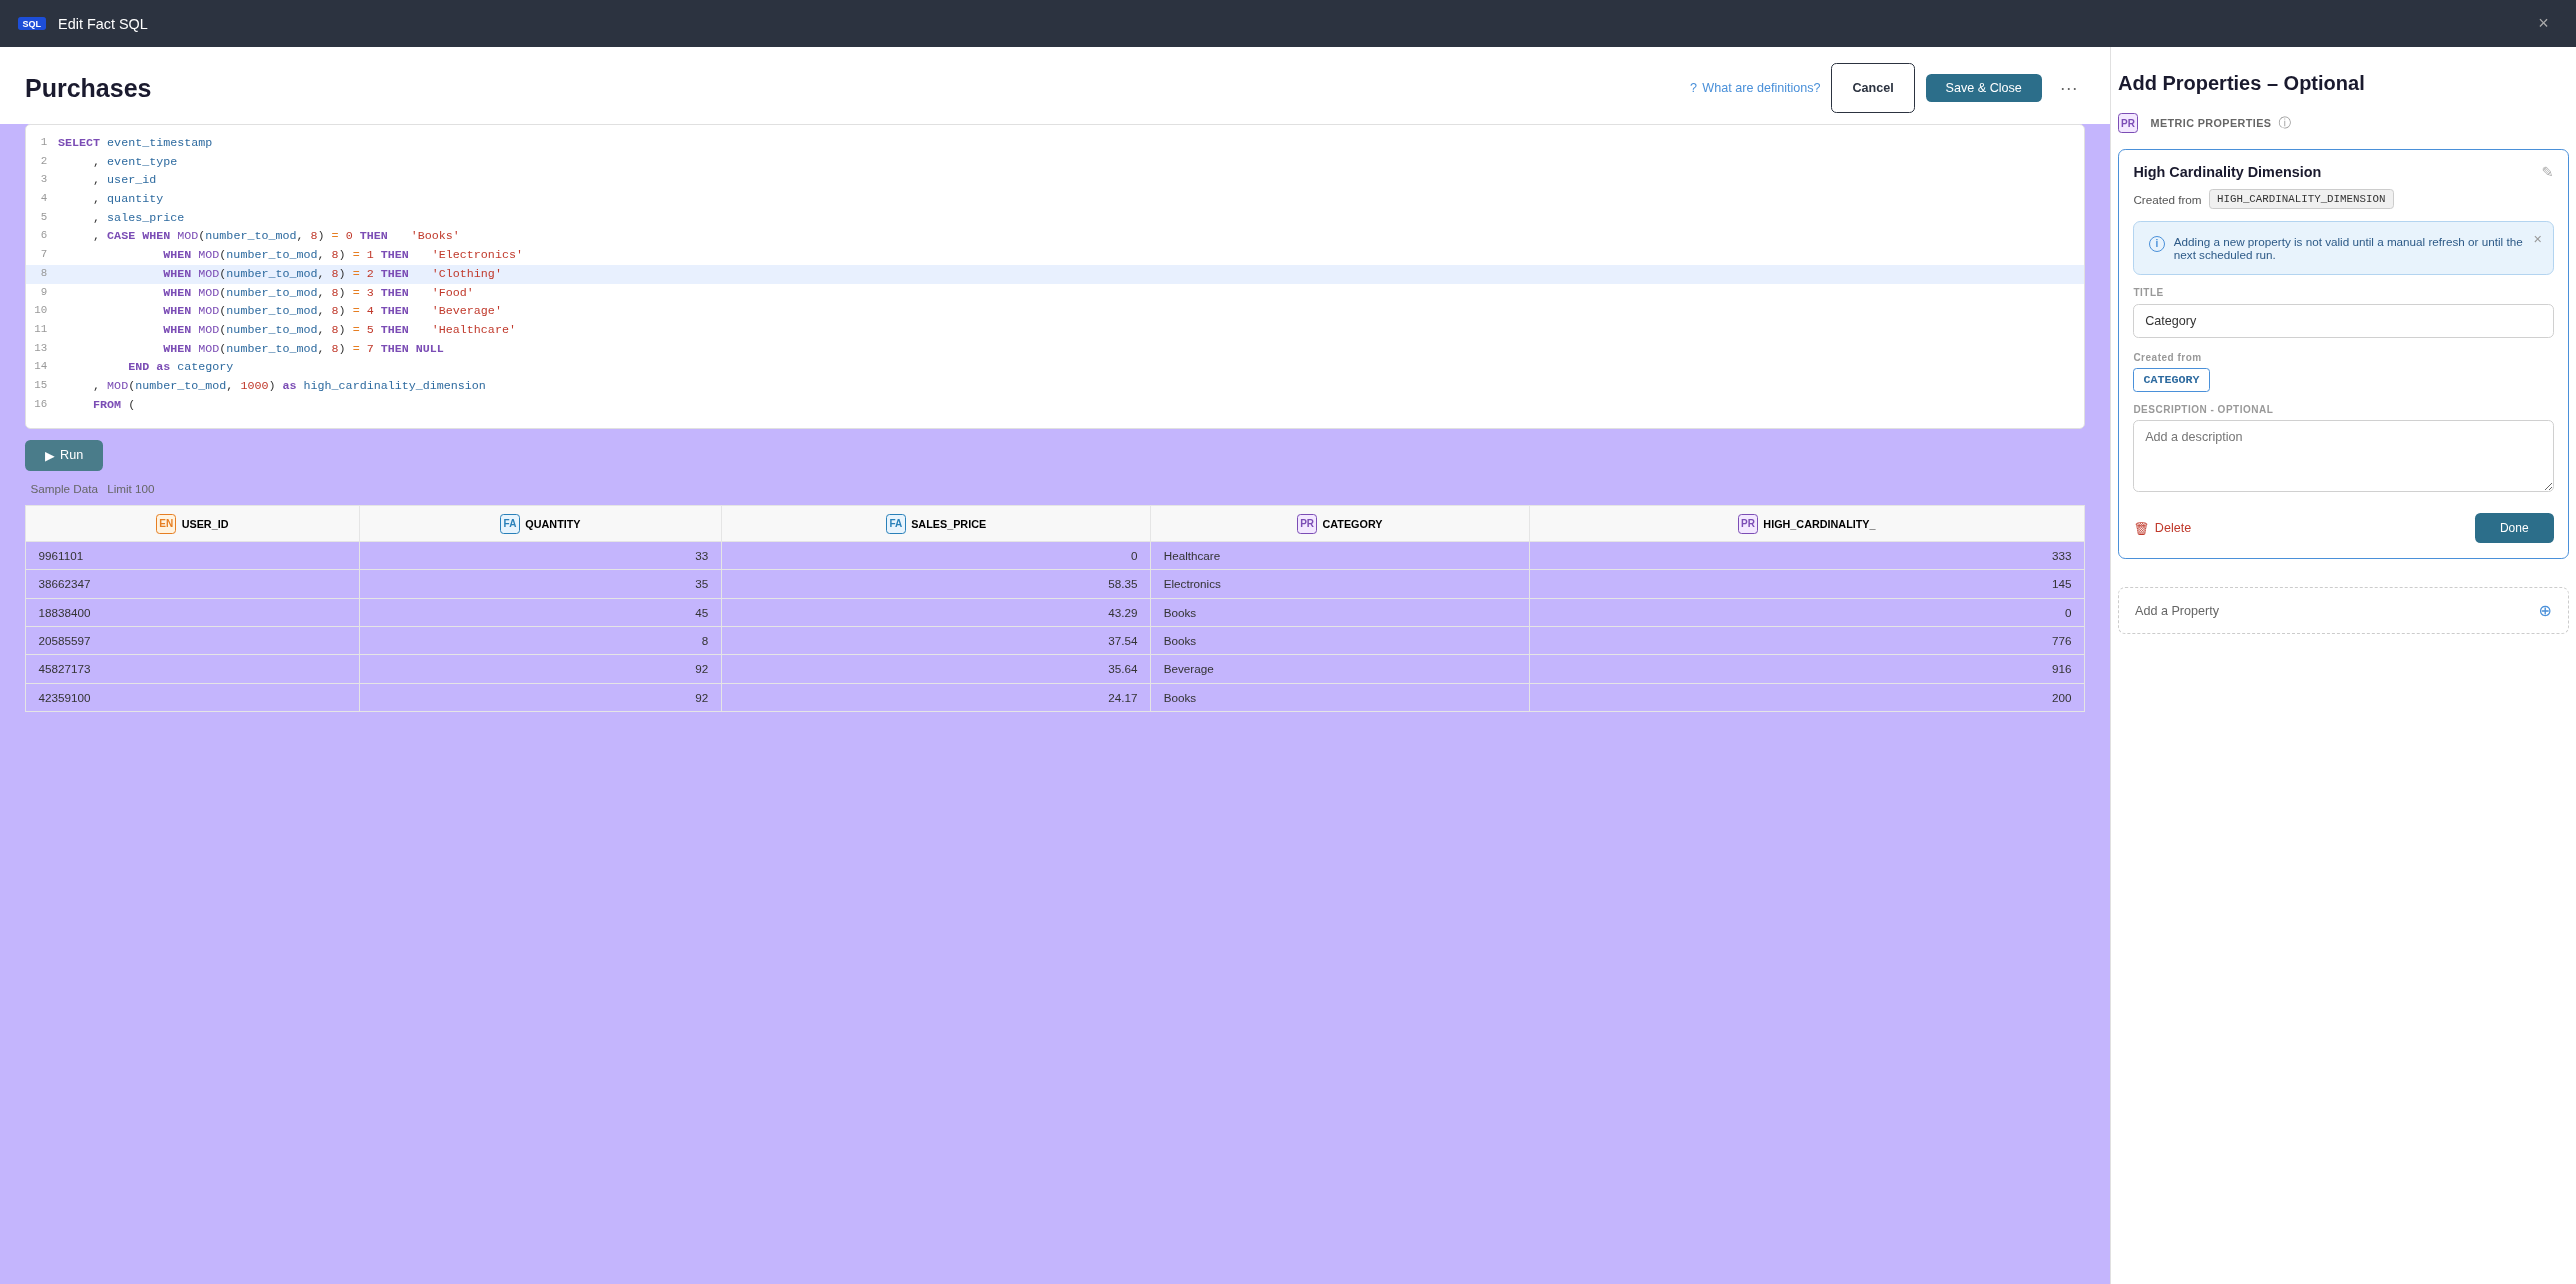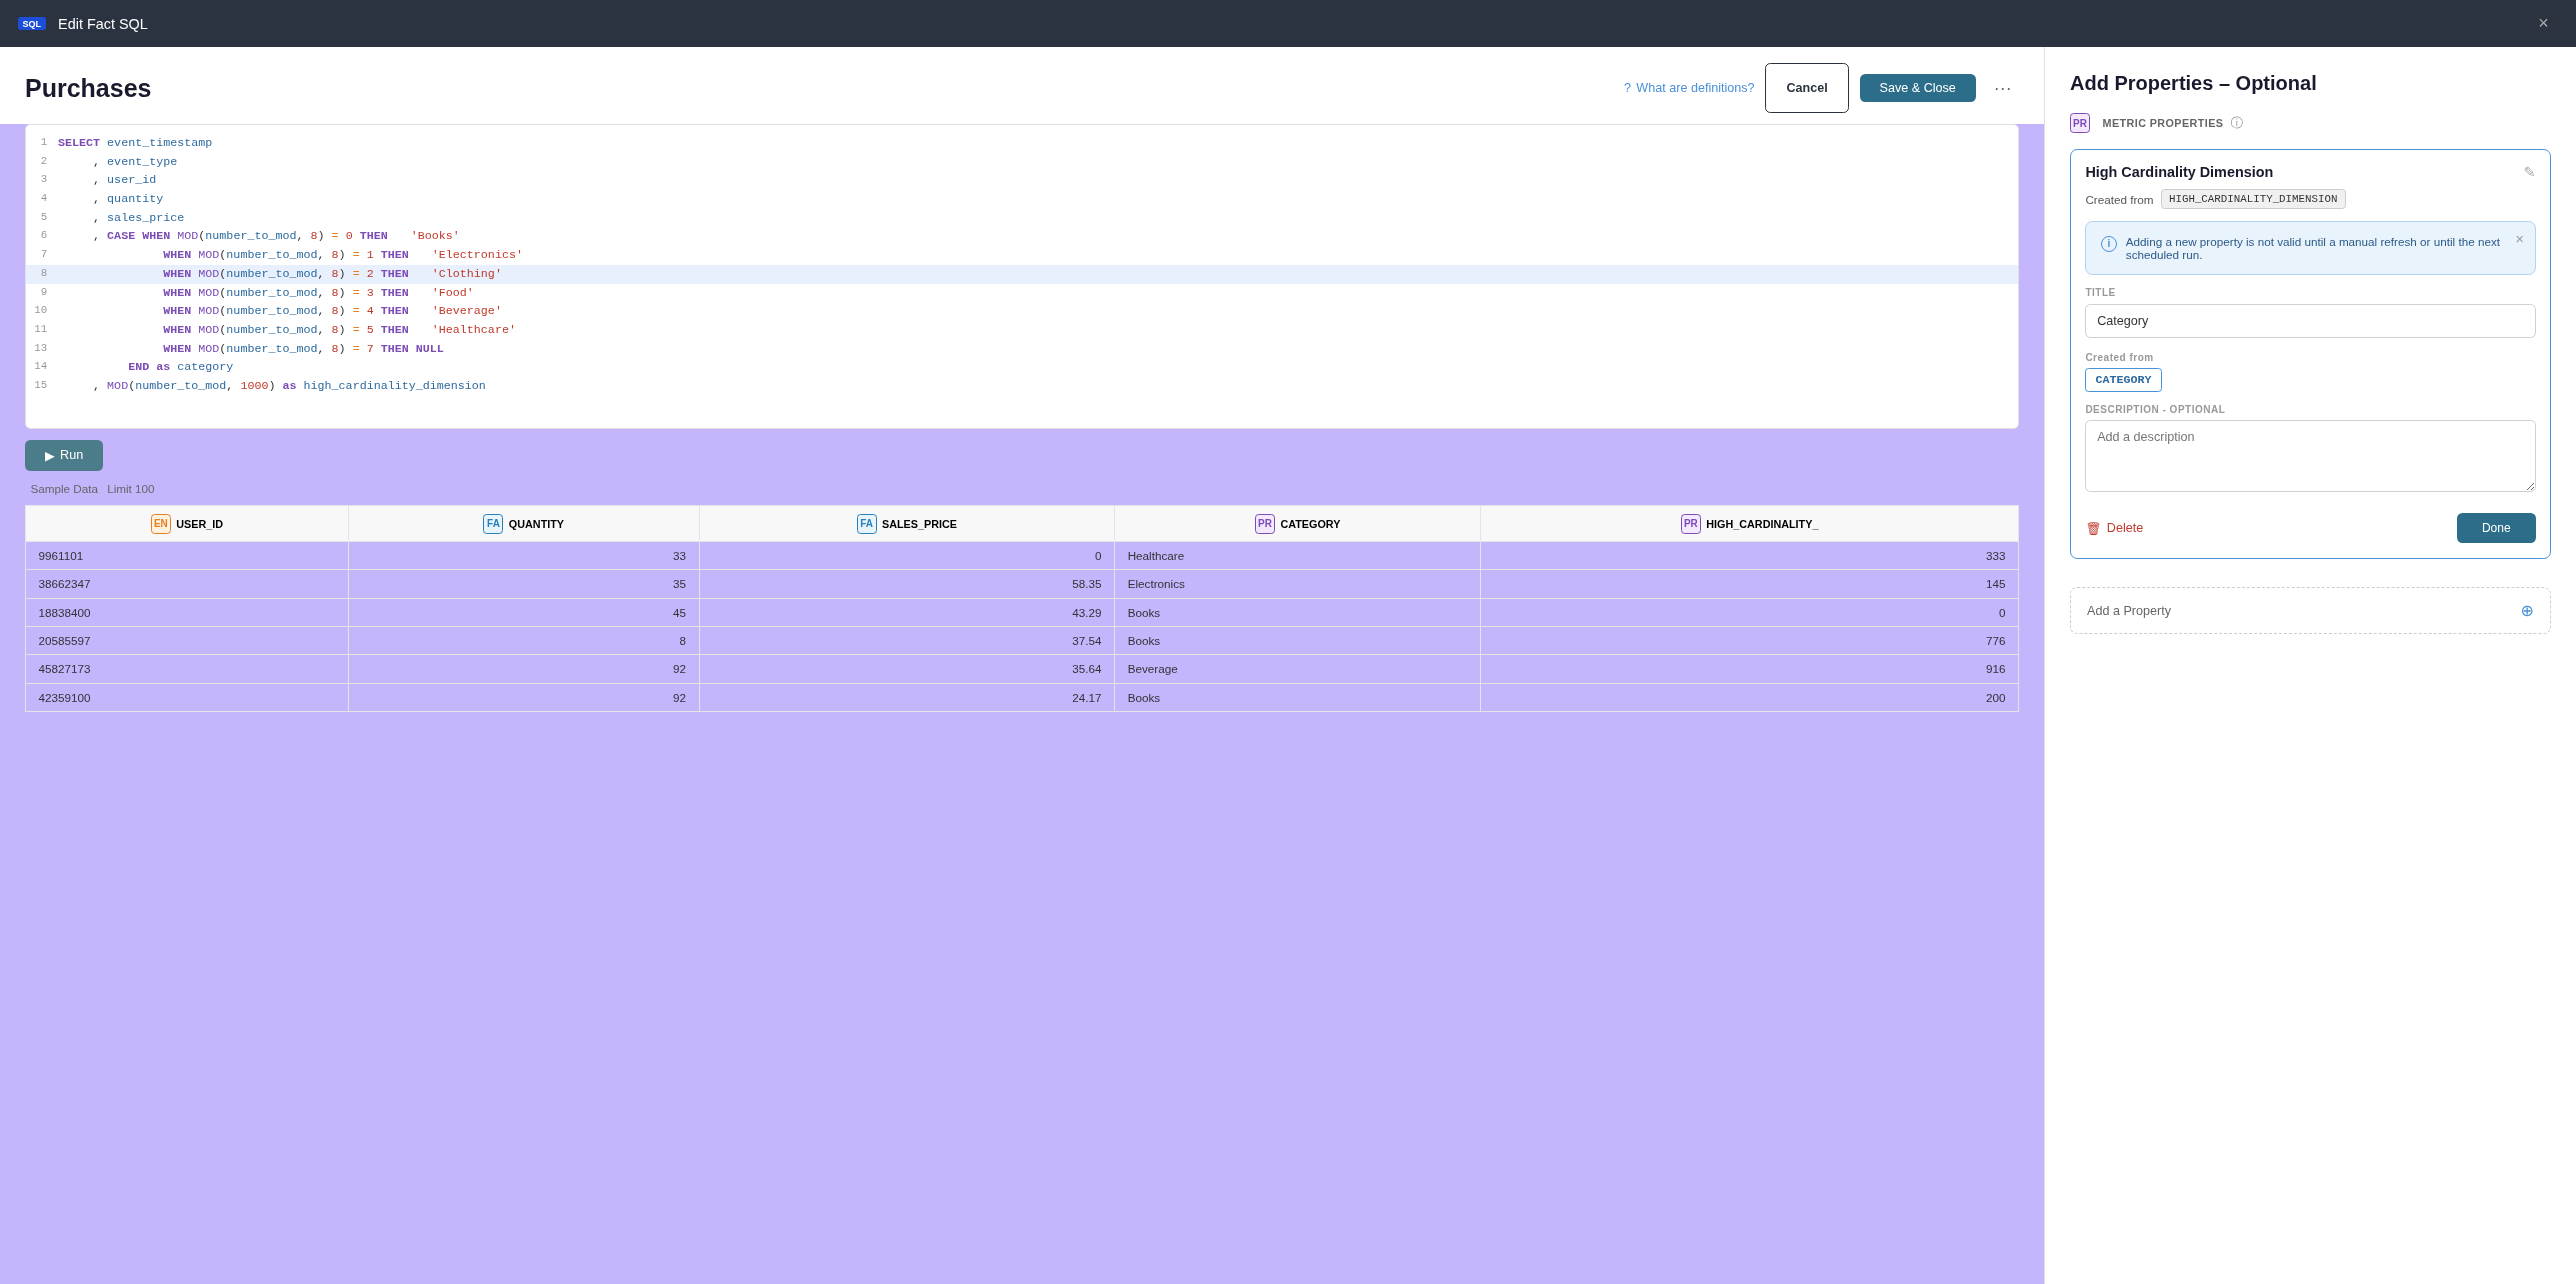--- a/index.html
+++ b/index.html
@@ -121,27 +121,27 @@
       width: 20px; height: 20px; border-radius: 3.6px; font-size: 10px; font-weight: 700;
       margin-right: 5.4px;
     }
     .badge-en { background: #fff3e0; color: #e67e22; border: 1.3px solid #e67e22; }
     .badge-fa { background: #e8f4fd; color: #2980b9; border: 1.3px solid #2980b9; }
     .badge-pr { background: #f3e8ff; color: #7b4db5; border: 1.3px solid #7b4db5; }
     .th-content { display: flex; align-items: center; justify-content: center; }
 
     
     .right-panel {
-      width: 532px;
+      width: 466px;
       background: #fff;
       border-left: 0.9px solid #e0e0e0;
       display: flex;
       flex-direction: column;
       overflow-y: auto;
-      padding: 25px 25px 25px;
+      padding: 25px 7px 25px;
     }
 
     .panel-title { font-size: 20px; font-weight: 700; color: #1a1a2e; margin-bottom: 18px; }
 
     .metric-properties-row {
       display: flex; align-items: center; gap: 7.2px; margin-bottom: 16px;
     }
     .metric-label { font-size: 10.8px; font-weight: 600; color: #666; letter-spacing: 0.4px; }
     .info-icon { color: #999; font-size: 12.6px; }
 
@@ -299,20 +299,24 @@
       <span class="line-num">13</span>
       <span class="code-content">               <span class="kw">WHEN</span> <span class="fn">MOD</span>(<span class="ident">number_to_mod</span>, <span class="num">8</span>) <span class="op">=</span> <span class="num">7</span> <span class="kw">THEN</span> <span class="kw">NULL</span></span>
     </div>
           <div class="code-line">
       <span class="line-num">14</span>
       <span class="code-content">          <span class="kw">END</span> <span class="kw">as</span> <span class="ident">category</span></span>
     </div>
           <div class="code-line">
       <span class="line-num">15</span>
       <span class="code-content">     , <span class="fn">MOD</span>(<span class="ident">number_to_mod</span>, <span class="num">1000</span>) <span class="kw">as</span> <span class="ident">high_cardinality_dimension</span></span>
+    </div>
+          <div class="code-line">
+      <span class="line-num">16</span>
+      <span class="code-content">     <span class="kw">FROM</span> (</span>
     </div>
         </div>
       </div>
 
     <button class="run-btn">
       <span>▶</span>
       <span>Run</span>
     </button>
 
     <div class="sample-data-section">

